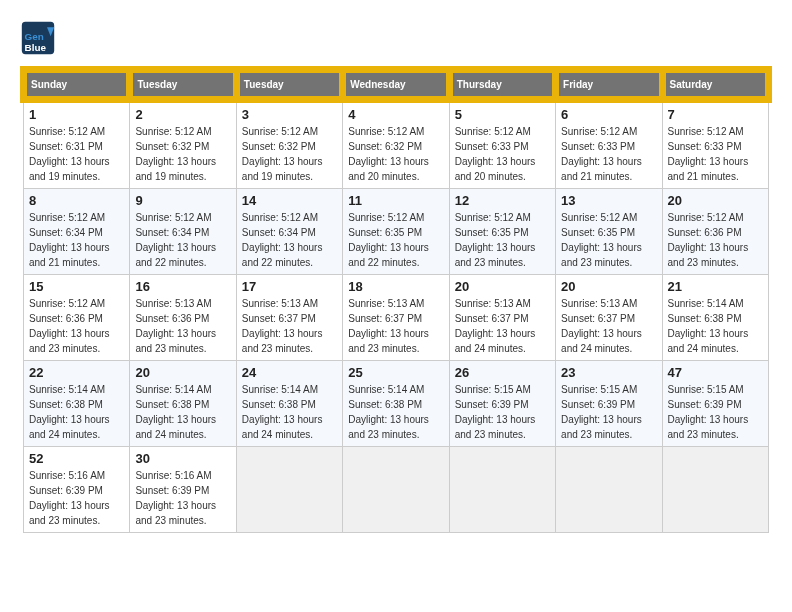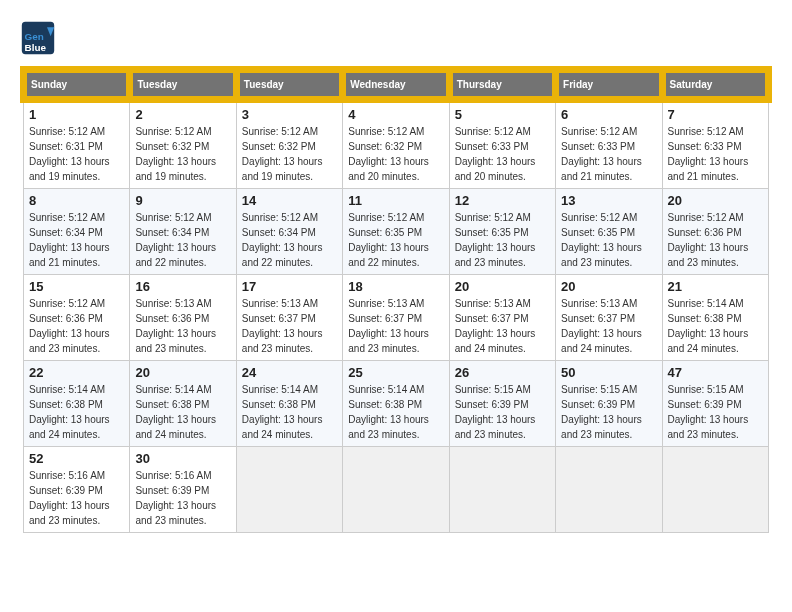--- a/index.html
+++ b/index.html
@@ -227,21 +227,21 @@
         </td>
         <td>
           <span class="day-num">25</span>
 <div class="day-info">Sunrise: 5:14 AM<br>Sunset: 6:38 PM<br>Daylight: 13 hours and 23 minutes.</div>
         </td>
         <td>
           <span class="day-num">26</span>
 <div class="day-info">Sunrise: 5:15 AM<br>Sunset: 6:39 PM<br>Daylight: 13 hours and 23 minutes.</div>
         </td>
         <td>
-          <span class="day-num">50</span>
+          <span class="day-num">23</span>
 <div class="day-info">Sunrise: 5:15 AM<br>Sunset: 6:39 PM<br>Daylight: 13 hours and 23 minutes.</div>
         </td>
         <td>
           <span class="day-num">47</span>
 <div class="day-info">Sunrise: 5:15 AM<br>Sunset: 6:39 PM<br>Daylight: 13 hours and 23 minutes.</div>
         </td>
       </tr>
       <tr>
         <td>
           <span class="day-num">52</span>

